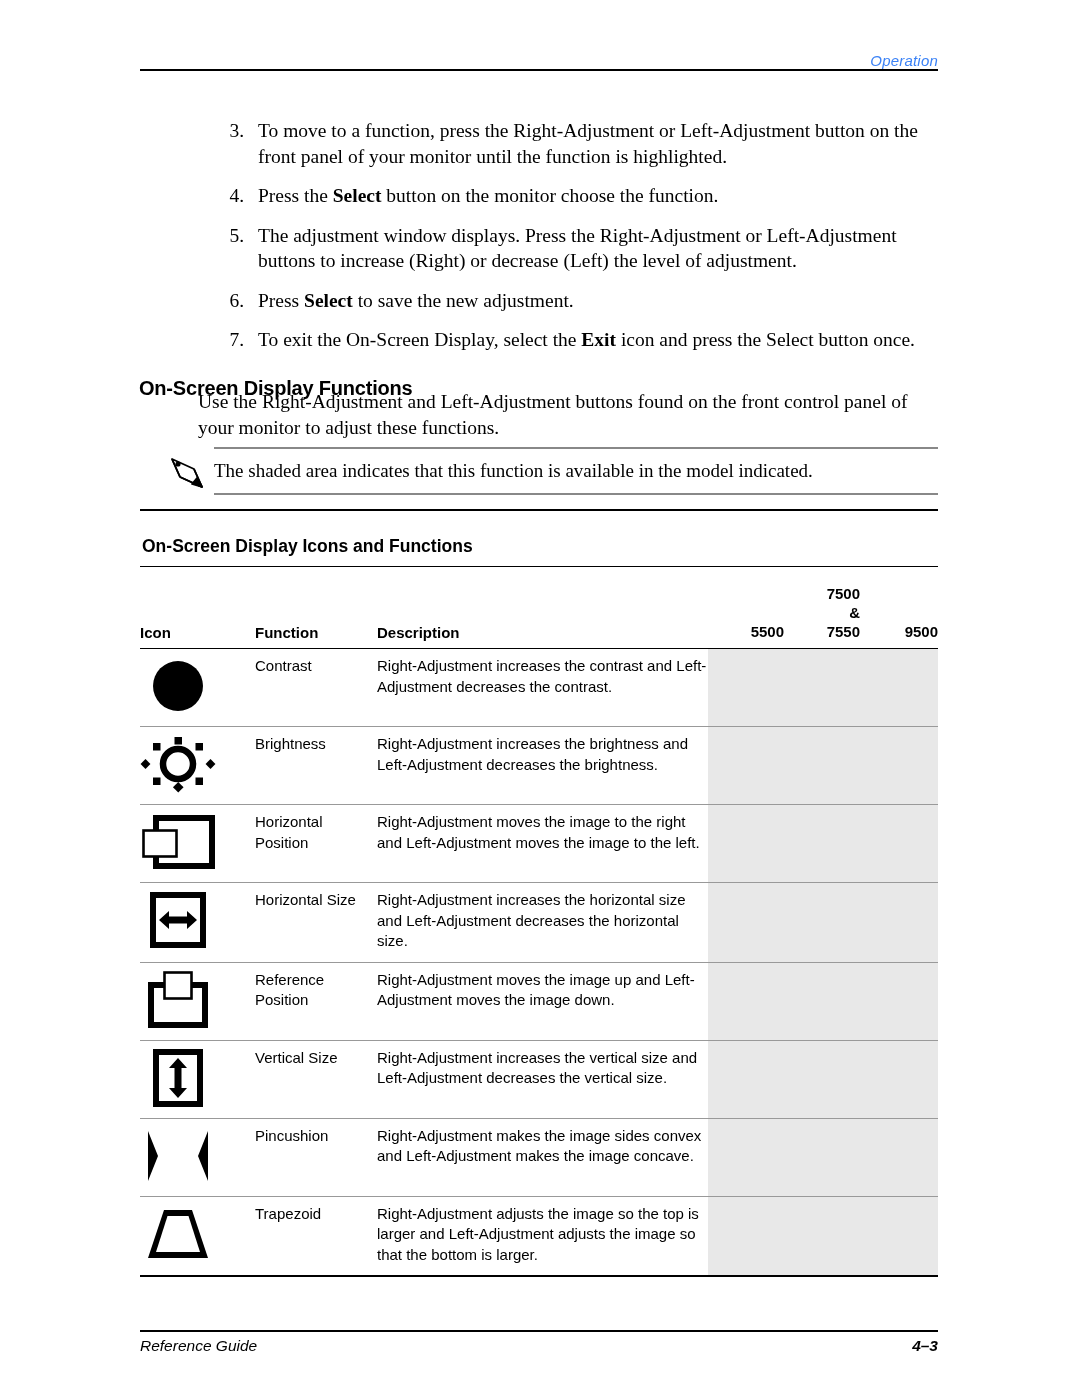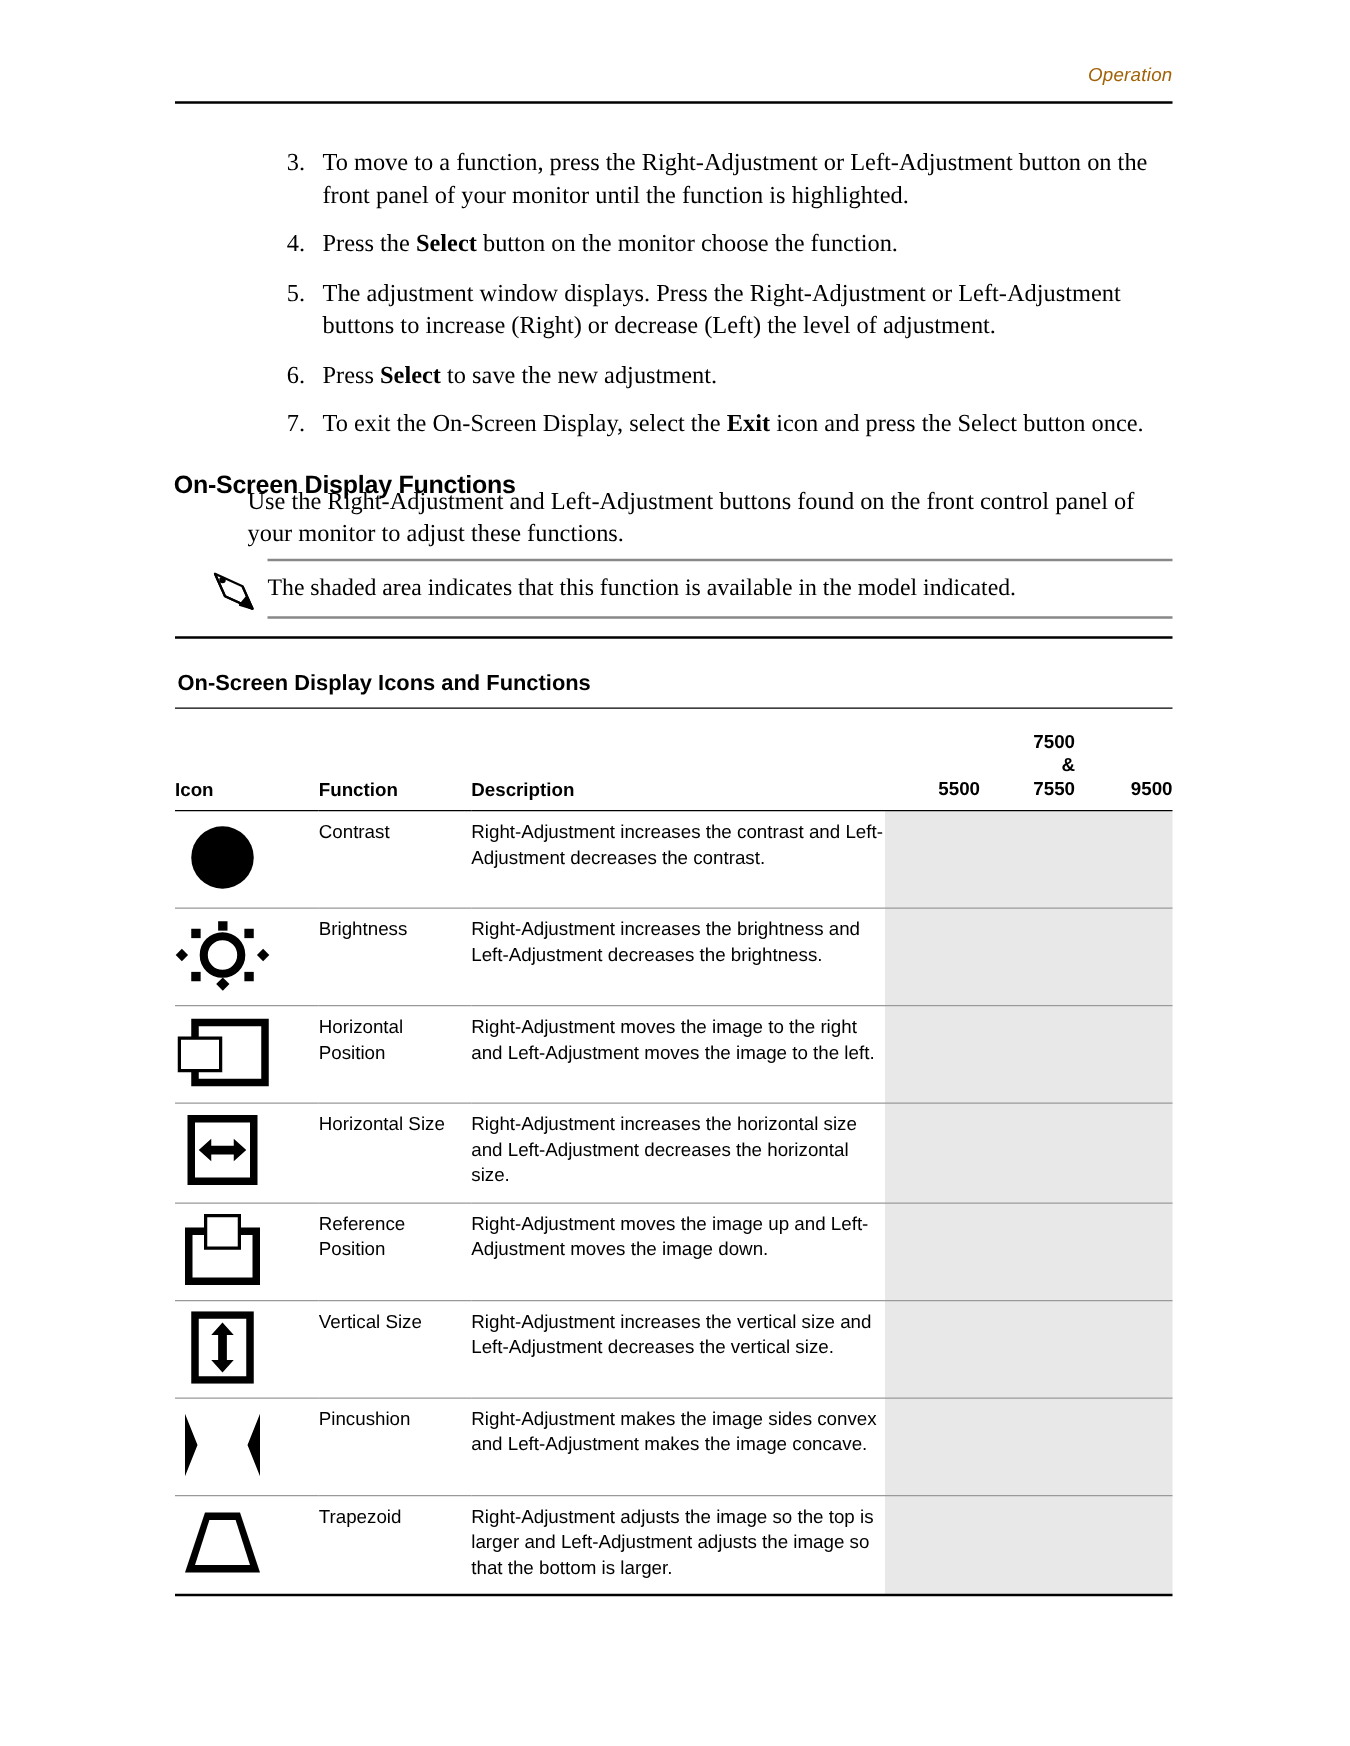--- a/index.html
+++ b/index.html
@@ -28,22 +28,22 @@
     position: absolute;
     left: 140px;
     top: 52px;
     width: 798px;
   }
   .header-text {
     text-align: right;
     font-family: "Liberation Sans", sans-serif;
     font-style: italic;
     font-size: 15px;
-    color: #a16207;
-    padding-bottom: 12px;
+    color: #3b82f6;
+    padding-bottom: 0;
     letter-spacing: 0.2px;
   }
   .header-rule {
     border-top: 2.5px solid #000;
     width: 100%;
   }
 
   
   .steps {
     position: absolute;
@@ -424,14 +424,21 @@
             <td class="desc-cell">Right-Adjustment adjusts the image so the top is larger and Left-Adjustment adjusts the image so that the bottom is larger.</td>
             <td class="shade"></td>
             <td class="shade"></td>
             <td class="shade"></td>
           </tr>
         </tbody>
     </table>
     <div class="tbl-bottom"></div>
   </div>
 
+  <div class="footer">
+    <div class="footer-rule"></div>
+    <div class="footer-row">
+      <div>Reference Guide</div>
+      <div class="footer-page">4–3</div>
+    </div>
+  </div>
 
 </div>
 
 </body></html>

